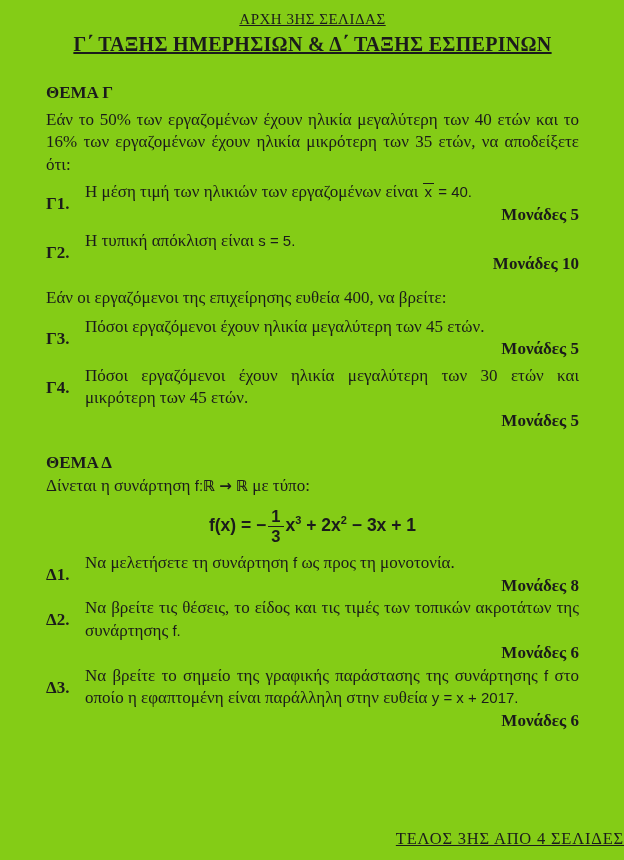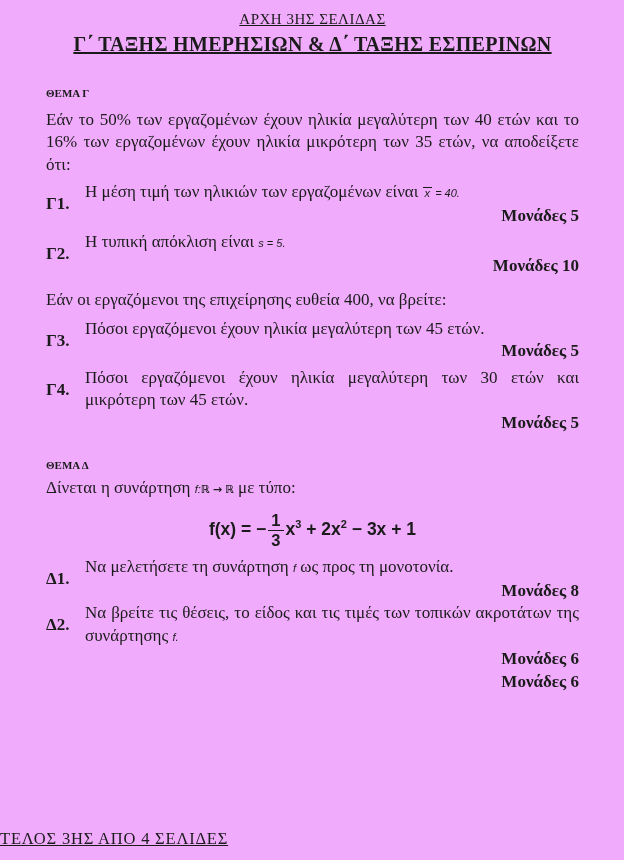--- a/index.html
+++ b/index.html
@@ -1,74 +1,74 @@
 <!DOCTYPE html>
 <html><head>
 <meta charset="utf-8">
 <style>
   html, body { margin: 0; padding: 0; background: #e8e8e8; }
   .page {
     position: relative;
     width: 624px;
     height: 860px;
     margin: 0 auto;
-    background: #f0abfc;
+    background: #84cc16;
     color: #1b1b1b;
     font-family: "Liberation Serif", serif;
     font-size: 17px;
     line-height: 22.5px;
     box-sizing: border-box;
     padding: 10px 45px 0 46px;
     overflow: hidden;
   }
   .center { text-align: center; }
   .hdr1 { font-size: 15px; line-height: 19px; }
   .hdr1 .u { text-decoration: underline; letter-spacing: 0.5px; }
   .hdr2 { font-size: 20px; line-height: 25px; font-weight: bold; margin-top: 3px; }
   .hdr2 .u { text-decoration: underline; letter-spacing: 0.3px; }
 
-  .theme-title { font-weight: bold; font-size: 11px; }
+  .theme-title { font-weight: bold; font-size: 17px; }
   .tt-c { margin-top: 25px; margin-bottom: 1px; }
   .tt-d { margin-top: 20px; margin-bottom: 0; }
 
   p { margin: 0; }
   .para { text-align: justify; }
   .mt4 { margin-top: 4px; }
   .mt5 { margin-top: 5px; }
   .mt6 { margin-top: 6px; }
   .mt12 { margin-top: 12px; }
 
   .item { position: relative; padding-left: 39px; text-align: justify; }
   .item-label { position: absolute; left: 0; top: 12px; font-weight: bold; }
 
   .points { text-align: right; font-weight: bold; }
 
-  .math { font-family: "Liberation Sans", "DejaVu Sans", sans-serif; font-size: 11px; font-style: italic; }
+  .math { font-family: "Liberation Sans", "DejaVu Sans", sans-serif; font-size: 15px; }
   .bb { font-family: "DejaVu Sans", sans-serif; font-weight: bold; }
   .xbar { display: inline-block; border-top: 1.6px solid #1b1b1b; padding: 0 2px; line-height: 1.05; }
 
   .formula {
     text-align: center;
     font-family: "Liberation Sans", "DejaVu Sans", sans-serif;
     font-size: 17.5px;
     margin-top: 10px;
     margin-bottom: 6px;
     line-height: normal;
     font-weight: bold;
   }
   .frac { display: inline-block; vertical-align: middle; text-align: center; font-size: 16.5px; margin: 0 2px; }
   .frac .num { display: block; border-bottom: 1.6px solid #1b1b1b; padding: 0 3px; line-height: 19px; }
   .frac .den { display: block; padding: 0 3px; line-height: 19px; }
   .formula sup { font-size: 11px; }
 
   .footer {
     position: absolute;
-    left: 0; right: 12px;
+    left: 0; right: 0;
     bottom: 10px;
-    text-align: left;
+    text-align: right;
     font-size: 16.5px;
   }
   .footer .u { text-decoration: underline; letter-spacing: 0.8px; }
 </style>
 </head>
 <body>
 
 <div class="page">
 
   <div class="center hdr1">
@@ -129,19 +129,26 @@
   </p>
   <p class="points">Μονάδες 8</p>
 
   <p class="item">
     <span class="item-label">Δ2.</span>
     <span>Να βρείτε τις θέσεις, το είδος και τις τιμές των τοπικών ακροτάτων της συνάρτησης</span>
     <span class="math">f.</span>
   </p>
   <p class="points">Μονάδες 6</p>
 
+  <p class="item">
+    <span class="item-label">Δ3.</span>
+    <span>Να βρείτε το σημείο της γραφικής παράστασης της συνάρτησης</span>
+    <span class="math">f</span>
+    <span>στο οποίο η εφαπτομένη είναι παράλληλη στην ευθεία</span>
+    <span class="math">y = x + 2017.</span>
+  </p>
   <p class="points">Μονάδες 6</p>
 
   <div class="footer">
     <span class="u">ΤΕΛΟΣ 3ΗΣ ΑΠΟ 4 ΣΕΛΙΔΕΣ</span>
   </div>
 
 </div>
 
 </body></html>

